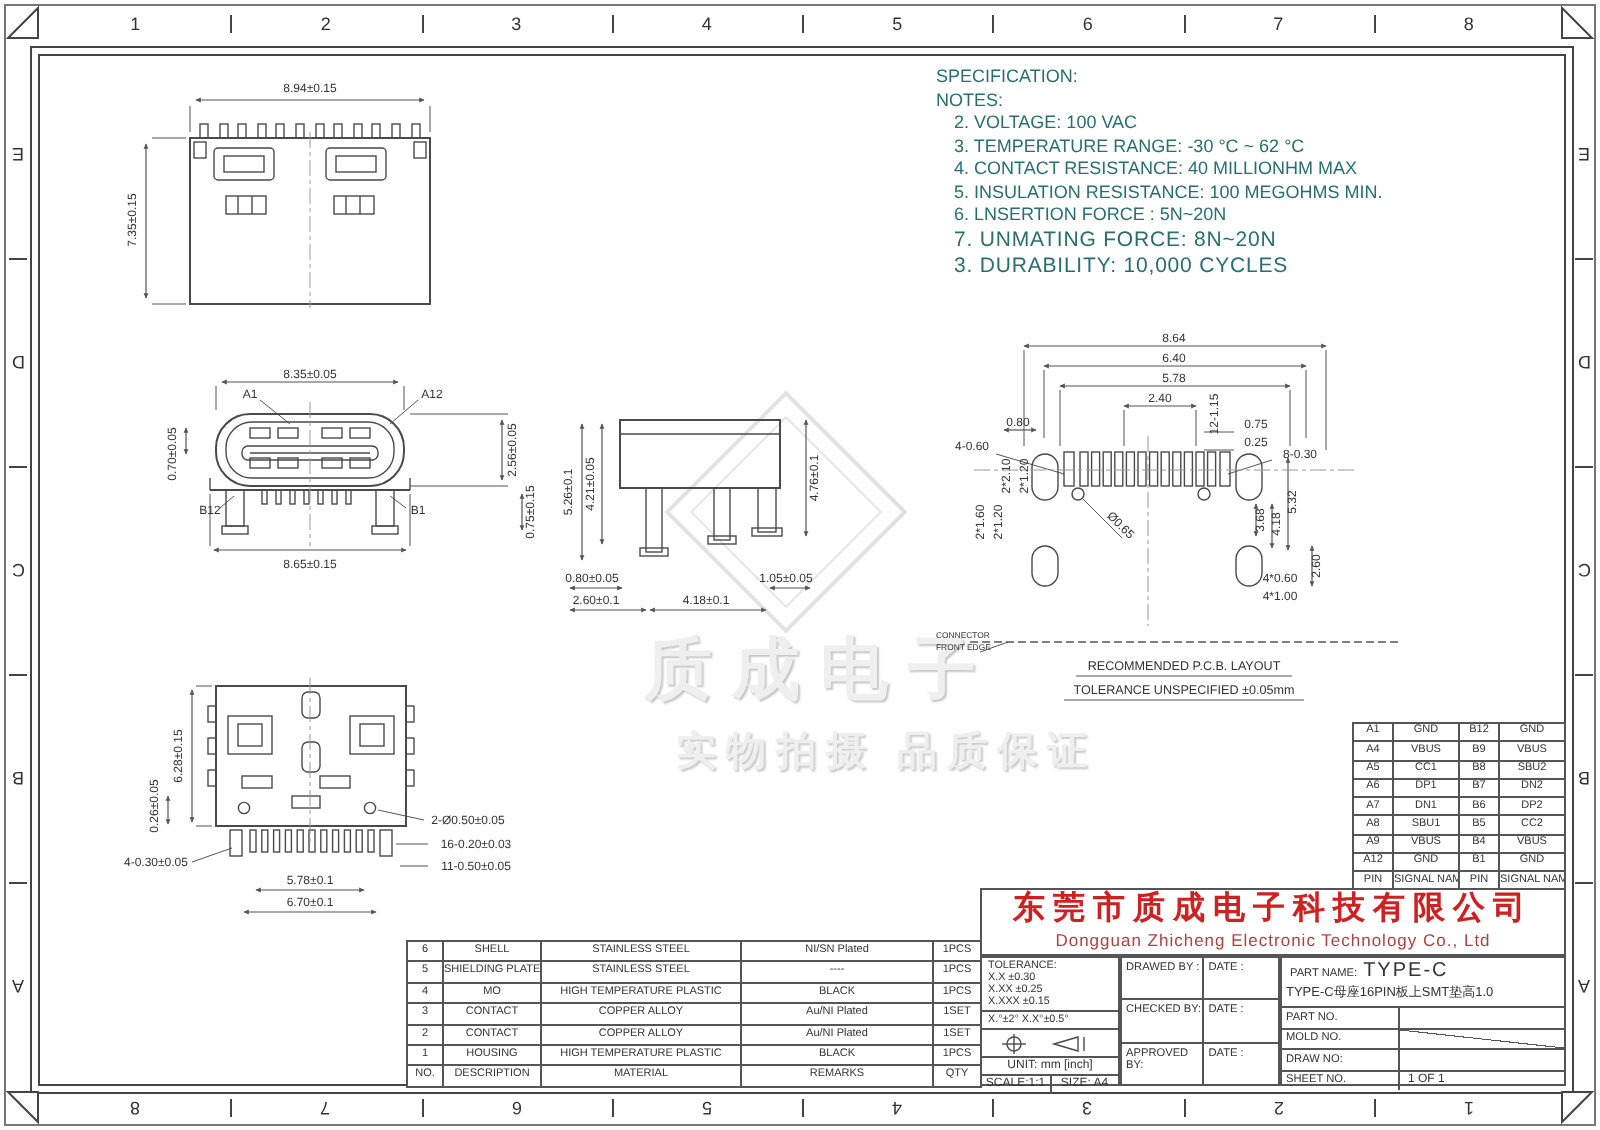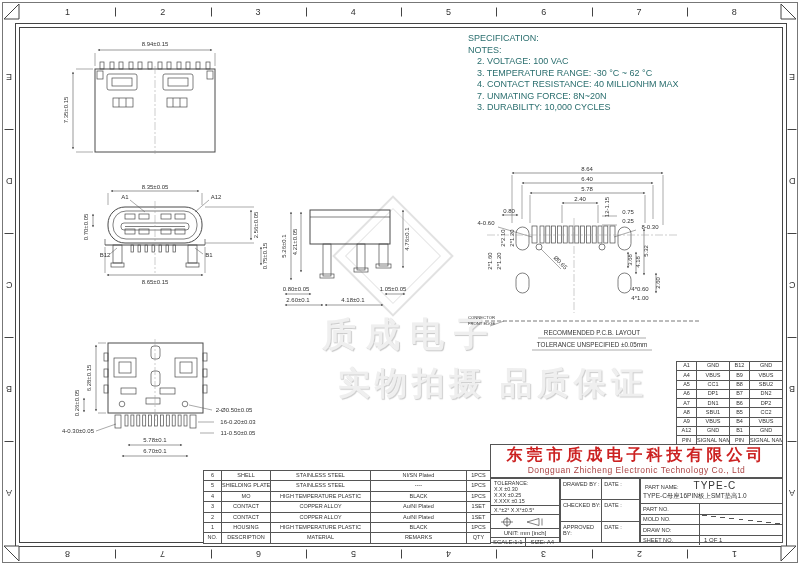--- a/index.html
+++ b/index.html
@@ -43,21 +43,21 @@
   text.dt4{font-size:4.2px;text-anchor:start;}
   text.dt65{font-size:6.3px;}
   
   .wm{position:absolute;z-index:1;color:#e6e6e6;}
   .wm-diamond{left:350px;top:213px;width:82px;height:82px;border:2px solid #e2e2e2;
               transform:rotate(45deg);}
   .wm-diamond::after{content:"";position:absolute;left:7px;top:7px;right:7px;bottom:7px;
               border:1px solid #e6e6e6;}
   .wm-text1{left:322px;top:312px;font-size:34px;font-weight:bold;letter-spacing:10px;
             color:#efefef;text-shadow:1px 1px 1px #c8c8c8;}
-  .wm-text2{left:338px;top:362px;font-size:32px;font-weight:bold;letter-spacing:5px;
+  .wm-text2{left:338px;top:362px;font-size:20px;font-weight:bold;letter-spacing:5px;
             color:#efefef;text-shadow:1px 1px 1px #cccccc;}
   
   table{border-collapse:collapse;table-layout:fixed;position:absolute;z-index:3;background:#fff;}
   td{border:1px solid #555;text-align:center;padding:0;overflow:hidden;white-space:nowrap;line-height:1;}
   .pintable{left:676px;top:361px;width:106px;}
   .pintable td{font-size:5.5px;height:8.3px;}
   .bomtable{left:203px;top:470px;width:287px;}
   .bomtable td{font-size:5.5px;height:9.4px;}
   
   .tb{position:absolute;border:1px solid #555;box-sizing:border-box;background:#fff;z-index:3;}
@@ -73,21 +73,21 @@
   .tol-sec5 span{flex:1;text-align:center;}
   .tol-sec5 span:first-child{border-right:1px solid #555;}
   .signoff{left:560px;top:478px;width:80px;height:65px;display:flex;flex-direction:column;}
   .so-row{flex:1;display:flex;border-bottom:1px solid #555;}
   .so-row:last-child{border-bottom:none;}
   .so-cell{flex:1.1;font-size:5.6px;padding:2px 0 0 2px;}
   .so-date{flex:1;border-left:1px solid #555;}
   .partblock{left:640px;top:478px;width:143px;height:65px;font-size:5.6px;}
   .pb-top{height:22px;border-bottom:1px solid #555;padding:1px 2px;}
   .pb-name-row{display:flex;align-items:baseline;gap:3px;}
-  .pb-name{font-size:10px;letter-spacing:1px;margin-left:12px;}
+  .pb-name{font-size:10px;letter-spacing:1px;}
   .pb-desc{font-size:6.5px;margin-top:1px;}
   .pb-row{height:9.6px;display:flex;border-bottom:1px solid #555;}
   .pb-row:last-child{border-bottom:none;}
   .pb-label{width:56px;padding:1.5px 0 0 2px;}
   .pb-val{flex:1;border-left:1px solid #555;position:relative;padding:1.5px 0 0 4px;font-size:6px;}
   .pb-diag{background:linear-gradient(to top right,transparent 48.5%,#555 48.5%,#555 51.5%,transparent 51.5%);}
 </style>
 </head>
 <body>
 
@@ -204,20 +204,22 @@
   <div class="wm wm-text2" style="position:absolute">实物拍摄 品质保证</div>
 
   
   <div class="notes">
     <div>SPECIFICATION:</div>
     <div>NOTES:</div>
     <div class="notes-items">
       <div>2. VOLTAGE: 100 VAC</div>
       <div>3. TEMPERATURE RANGE: -30 °C ~ 62 °C</div>
       <div>4. CONTACT RESISTANCE: 40 MILLIONHM MAX</div>
+      <div>5. INSULATION RESISTANCE: 100 MEGOHMS MIN.</div>
+      <div>6. LNSERTION FORCE : 5N~20N</div>
       <div>7. UNMATING FORCE: 8N~20N</div>
       <div>3. DURABILITY: 10,000 CYCLES</div>
     </div>
   </div>
 
   
   <svg class="view" style="left:55px;top:32px" width="200" height="145">
     <g>
       <line class="dim" x1="43" y1="18" x2="157" y2="18"></line>
       <line class="ext" x1="40" y1="21" x2="40" y2="34"></line>

